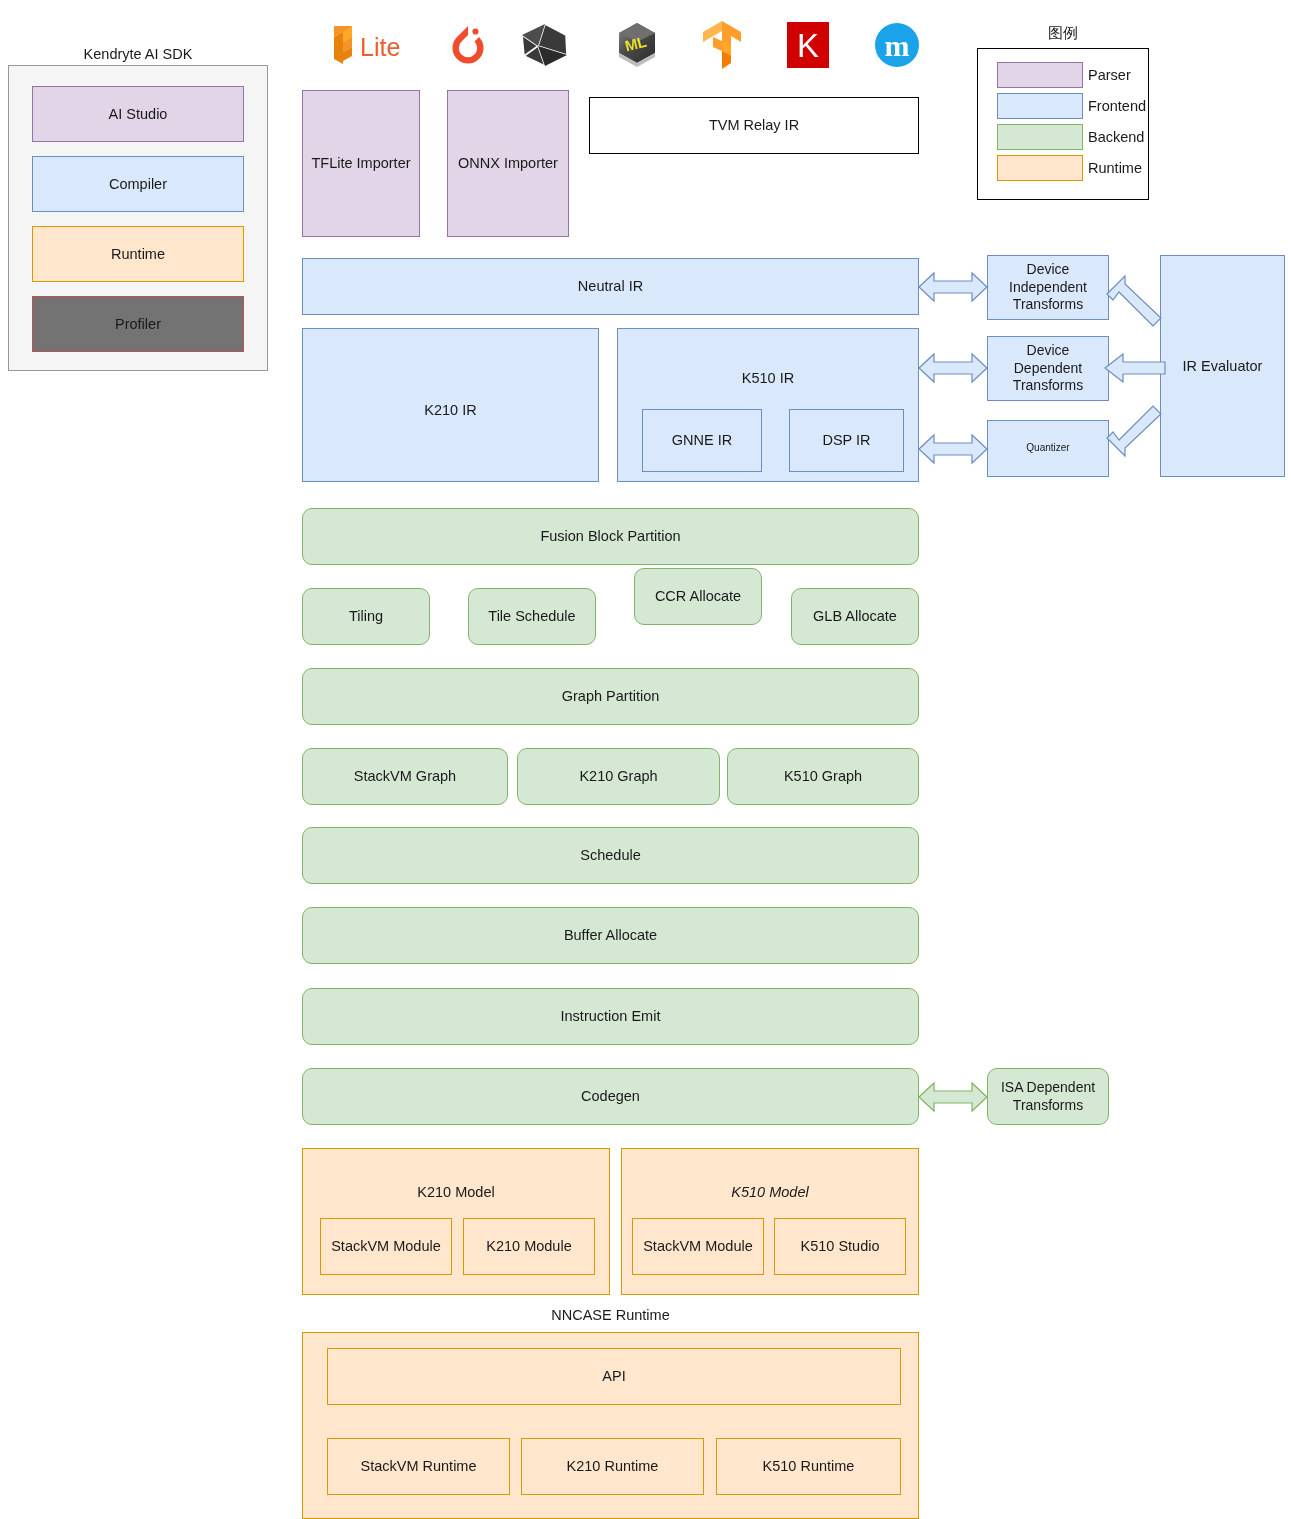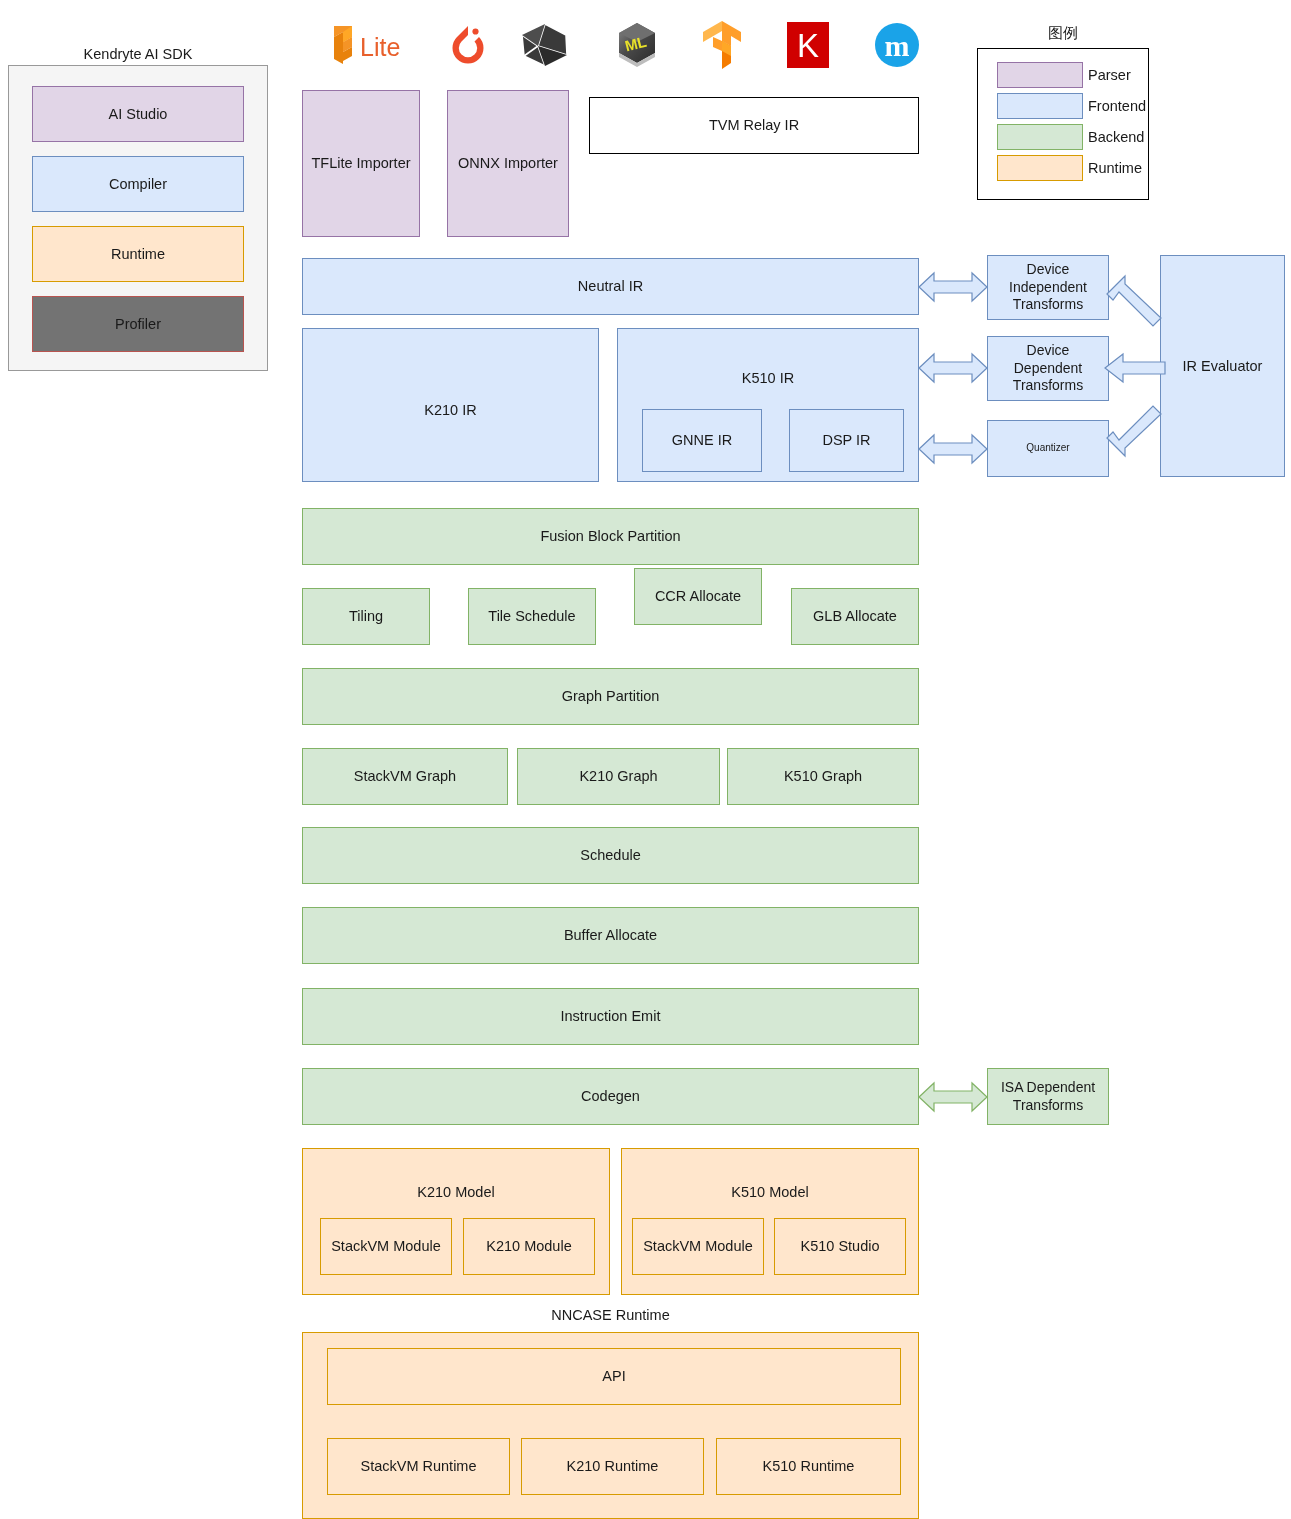--- a/index.html
+++ b/index.html
@@ -35,21 +35,21 @@
     display:flex;
     align-items:center;
     justify-content:center;
     text-align:center;
     font-size:14.5px;
     color:#1a1a1a;
   }
   
   .parser   {background:#e1d5e7;border-color:#9673a6;}
   .frontend {background:#dae8fc;border-color:#6c8ebf;}
-  .backend  {background:#d5e8d4;border-color:#82b366;}
+  .backend  {background:#d5e8d4;border-color:#82b366;border-radius:10px;}
   .runtime  {background:#ffe6cc;border-color:#d79b00;}
   .profiler {background:#737373;border-color:#b85450;}
   .plain    {background:#ffffff;border-color:#000000;}
   .sdkpanel {background:#f5f5f5;border-color:#999999;}
   .legendpanel{background:#ffffff;border-color:#000000;}
 
   
   .toplabel{align-items:flex-start;padding-top:12px;}
 
   
@@ -242,21 +242,21 @@
     </svg>
   </div>
 
   <div class="box runtime toplabel" style="left:302px;top:1148px;width:308px;height:147px;">
     <span style="display:block;width:100%;margin-top:22px;">K210 Model</span>
   </div>
   <div class="box runtime" style="left:320px;top:1218px;width:132px;height:57px;">StackVM Module</div>
   <div class="box runtime" style="left:463px;top:1218px;width:132px;height:57px;">K210 Module</div>
 
   <div class="box runtime toplabel" style="left:621px;top:1148px;width:298px;height:147px;">
-    <span style="display:block;width:100%;margin-top:22px;">K510 Model</span>
+    <span style="display:block;width:100%;margin-top:22px;font-style:italic;">K510 Model</span>
   </div>
   <div class="box runtime" style="left:632px;top:1218px;width:132px;height:57px;">StackVM Module</div>
   <div class="box runtime" style="left:774px;top:1218px;width:132px;height:57px;">K510 Studio</div>
 
   <div class="lbl" style="left:302px;top:1303px;width:617px;height:24px;">NNCASE Runtime</div>
 
   <div class="box runtime" style="left:302px;top:1332px;width:617px;height:187px;"></div>
   <div class="box runtime" style="left:327px;top:1348px;width:574px;height:57px;">API</div>
   <div class="box runtime" style="left:327px;top:1438px;width:183px;height:57px;">StackVM Runtime</div>
   <div class="box runtime" style="left:521px;top:1438px;width:183px;height:57px;">K210 Runtime</div>

